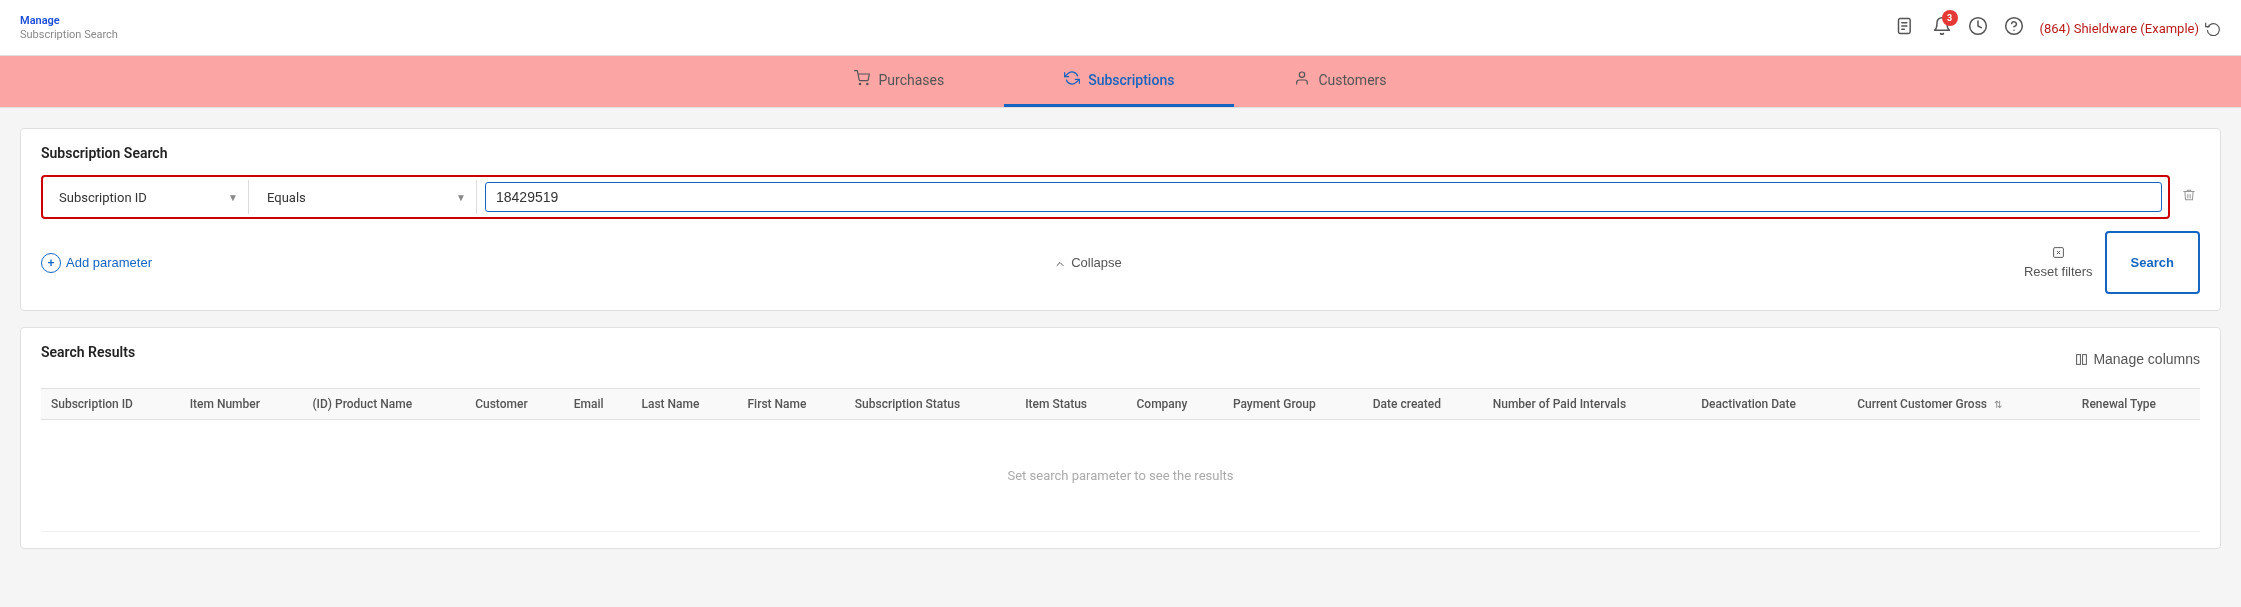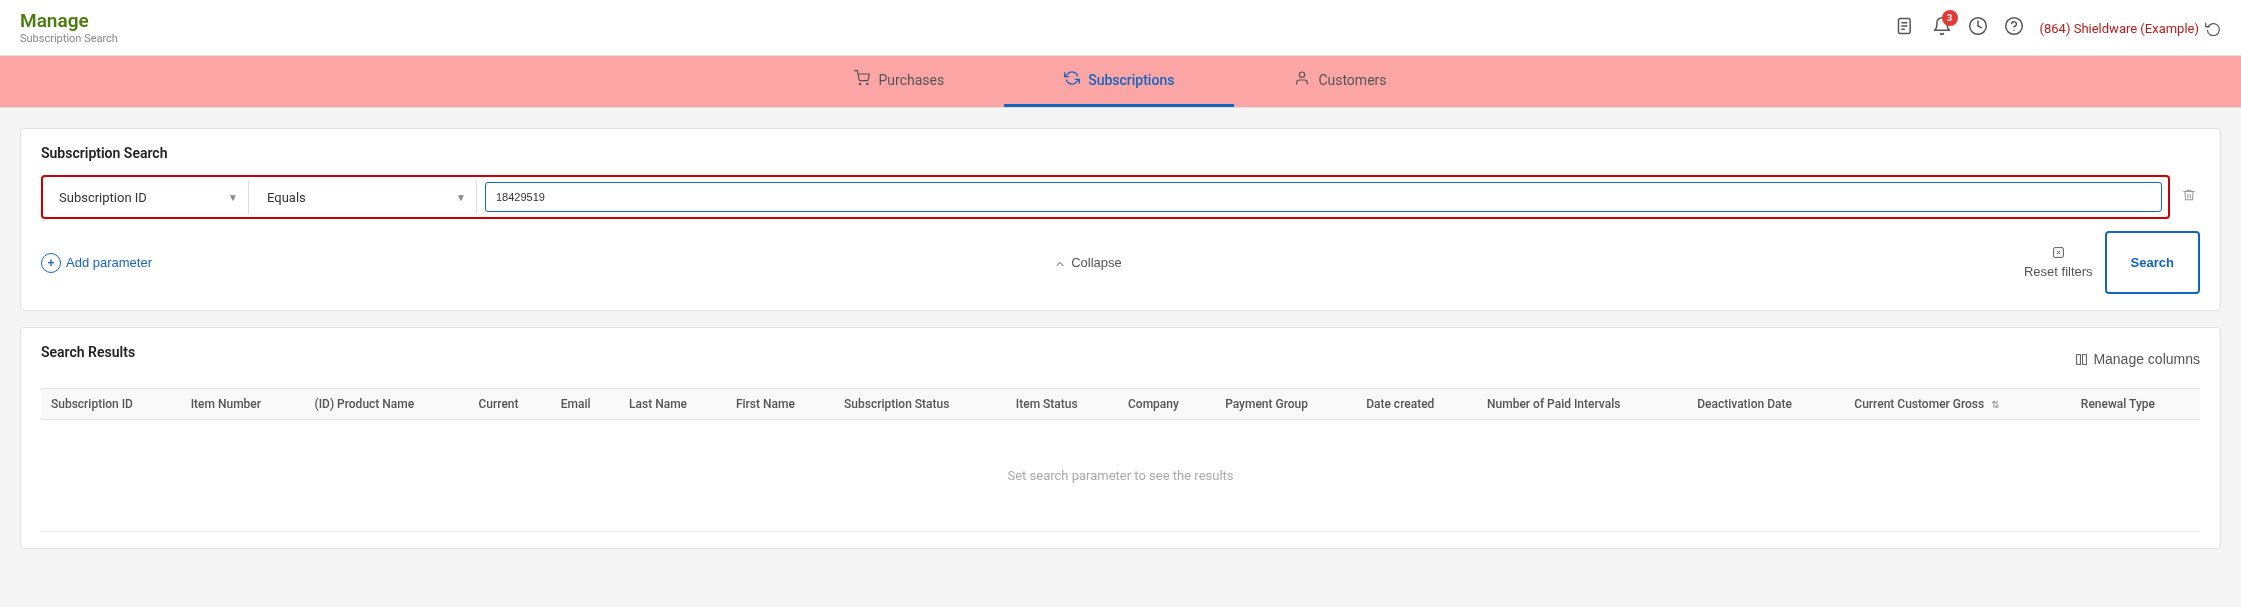--- a/index.html
+++ b/index.html
@@ -14,23 +14,23 @@
     .header {
       background: #fff;
       border-bottom: 1px solid #e0e0e0;
       padding: 8px 20px;
       display: flex;
       align-items: center;
       justify-content: space-between;
       height: 56px;
     }
     .header-left .app-title {
-      font-size: 19px;
+      font-size: 11px;
       font-weight: 600;
-      color: #4d7c0f;
+      color: #1d4ed8;
       line-height: 1.2;
     }
     .header-left .app-subtitle {
       font-size: 11px;
       color: #888;
     }
     .header-right {
       display: flex;
       align-items: center;
       gap: 16px;
@@ -139,21 +139,21 @@
       height: 34px;
     }
     .param-dropdown.operator {
       min-width: 220px;
       width: 220px;
     }
     .param-value-input {
       border: 2px solid #1565c0;
       border-radius: 3px;
       padding: 6px 10px;
-      font-size: 11px;
+      font-size: 14px;
       color: #333;
       flex: 1;
       height: 34px;
       outline: none;
     }
     .param-delete-btn {
       background: none;
       border: none;
       cursor: pointer;
       color: #999;
@@ -443,21 +443,21 @@
         <span>Manage columns</span>
       </button>
     </div>
 
     <table class="results-table">
       <thead>
         <tr>
           <th>Subscription ID</th>
           <th>Item Number</th>
           <th>(ID) Product Name</th>
-          <th>Current</th>
+          <th>Customer</th>
           <th>Email</th>
           <th>Last Name</th>
           <th>First Name</th>
           <th>Subscription Status</th>
           <th>Item Status</th>
           <th>Company</th>
           <th>Payment Group</th>
           <th>Date created</th>
           <th>Number of Paid Intervals</th>
           <th>Deactivation Date</th>

